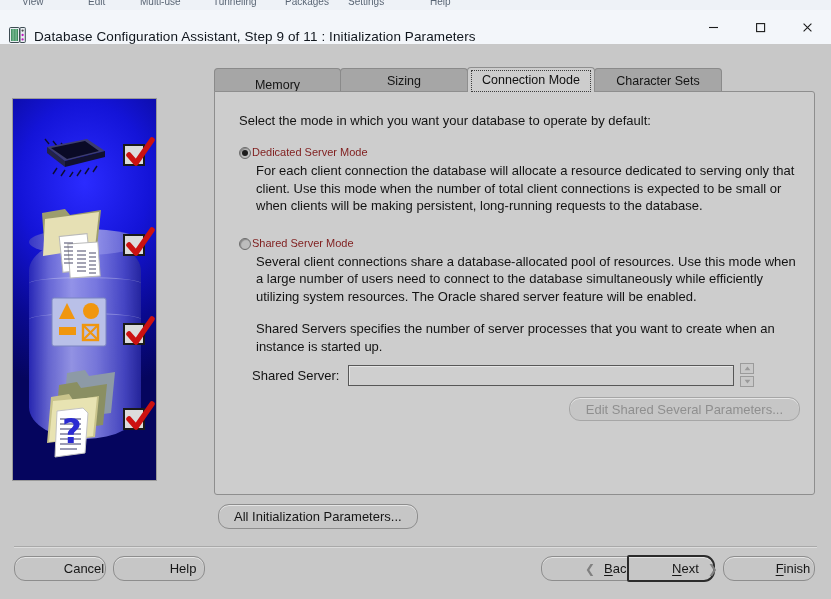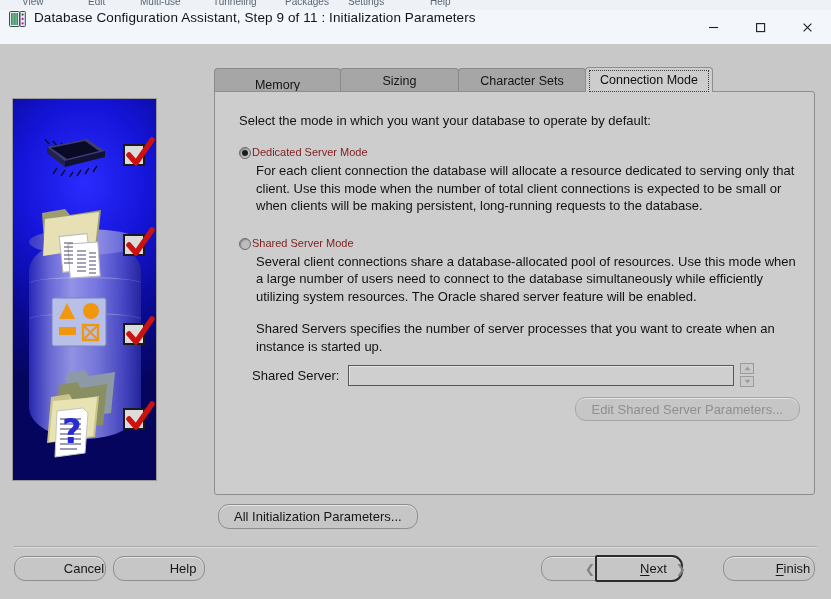--- a/index.html
+++ b/index.html
@@ -19,21 +19,21 @@
   }
   .bgmenu .mi{
     position:absolute;top:-4px;font-size:10px;color:#5a6675;
     white-space:nowrap;
   }
 
   
   .titlebar{
     position:absolute;left:0;top:10px;width:831px;height:34px;
     background:#f3f6fa;
-    display:flex;align-items:flex-start;
+    display:flex;align-items:flex-end;
   }
   .tb-icon{
     width:17px;height:18px;margin-left:9px;margin-right:8px;
     position:relative;flex:none;
   }
   .tb-title{
     font-size:13.5px;color:#10161d;white-space:nowrap;
     letter-spacing:.1px;
   }
   .wincontrols{position:absolute;right:0;top:0;height:34px;display:flex;}
@@ -105,21 +105,21 @@
     height:25px;
     z-index:3;
     color:#101010;
   }
   .tab.sel .focus{
     position:absolute;left:3px;top:2px;right:3px;bottom:0px;
     border:1px dotted #3d3d3d;
     pointer-events:none;
   }
   .tab.t-mem{width:127px;align-items:flex-end;}
-  .tab.t-siz{width:119px;}
+  .tab.t-siz{width:128px;}
   .tab.t-chr{width:128px;}
   .tab.t-con{width:128px;}
 
   
   .panel{
     position:absolute;left:214px;top:91px;width:601px;height:404px;
     background:#cdcdcd;
     border:1px solid #8e8e8e;
     border-radius:0 3px 3px 3px;
     box-sizing:border-box;
@@ -198,21 +198,21 @@
 
   
   .sep{
     position:absolute;left:14px;top:546px;width:803px;height:1px;
     background:#a9a9a9;border-bottom:1px solid #dcdcdc;
   }
   .btn-cancel{position:absolute;left:14px;top:556px;width:92px;height:25px;}
   .btn-help{position:absolute;left:113px;top:556px;width:92px;height:25px;}
   .btn-back{position:absolute;left:541px;top:556px;width:88px;height:25px;
             border-radius:11px 2px 2px 11px;}
-  .btn-next{position:absolute;left:595px;top:555px;width:88px;height:27px;
+  .btn-next{position:absolute;left:627px;top:555px;width:88px;height:27px;
             border-radius:2px 11px 11px 2px;}
   .btn-finish{position:absolute;left:723px;top:556px;width:92px;height:25px;}
   .mn{text-decoration:underline;text-underline-offset:2px;}
   .arr{color:#808080;font-size:12px;}
   .lbl-back{display:inline-flex;align-items:center;gap:9px;}
   .lbl-next{display:inline-flex;align-items:center;gap:9px;}
 </style>
 </head>
 <body>
 
@@ -354,26 +354,26 @@
     </span>
   </div>
 
   <div class="tabrow">
     <div class="tab t-mem">
       <span>Memory</span>
     </div>
     <div class="tab t-siz">
       <span>Sizing</span>
     </div>
-    <div class="tab t-chr">
-      <span>Character Sets</span>
-    </div>
     <div class="tab t-con sel">
       <span class="focus"></span>
       <span>Connection Mode</span>
+    </div>
+    <div class="tab t-chr">
+      <span>Character Sets</span>
     </div>
   </div>
 
   <div class="panel">
     <div class="panel-inner">
 
       <div class="lead">Select the mode in which you want your database to operate by default:</div>
 
       <div class="opt">
         <span class="radio">
@@ -401,21 +401,21 @@
               </svg>
           </span>
           <span class="spinbtn">
             <svg width="7" height="5" viewBox="0 0 7 5">
                 <path d="M3.5 4.4 L0.6 0.7 L6.4 0.7 Z" fill="#9a9a9a"></path>
               </svg>
           </span>
         </span>
       </div>
 
-      <div class="pill disabled btn-edit">Edit Shared Server Parameters...</div>
+      <div class="pill disabled btn-edit">Edit Shared Several Parameters...</div>
     </div>
   </div>
 
   <div class="pill btn-allparams">All Initialization Parameters...</div>
 
   <div class="sep"></div>
 
   <div class="pill btn-cancel">Cancel</div>
   <div class="pill btn-help">Help</div>
 

